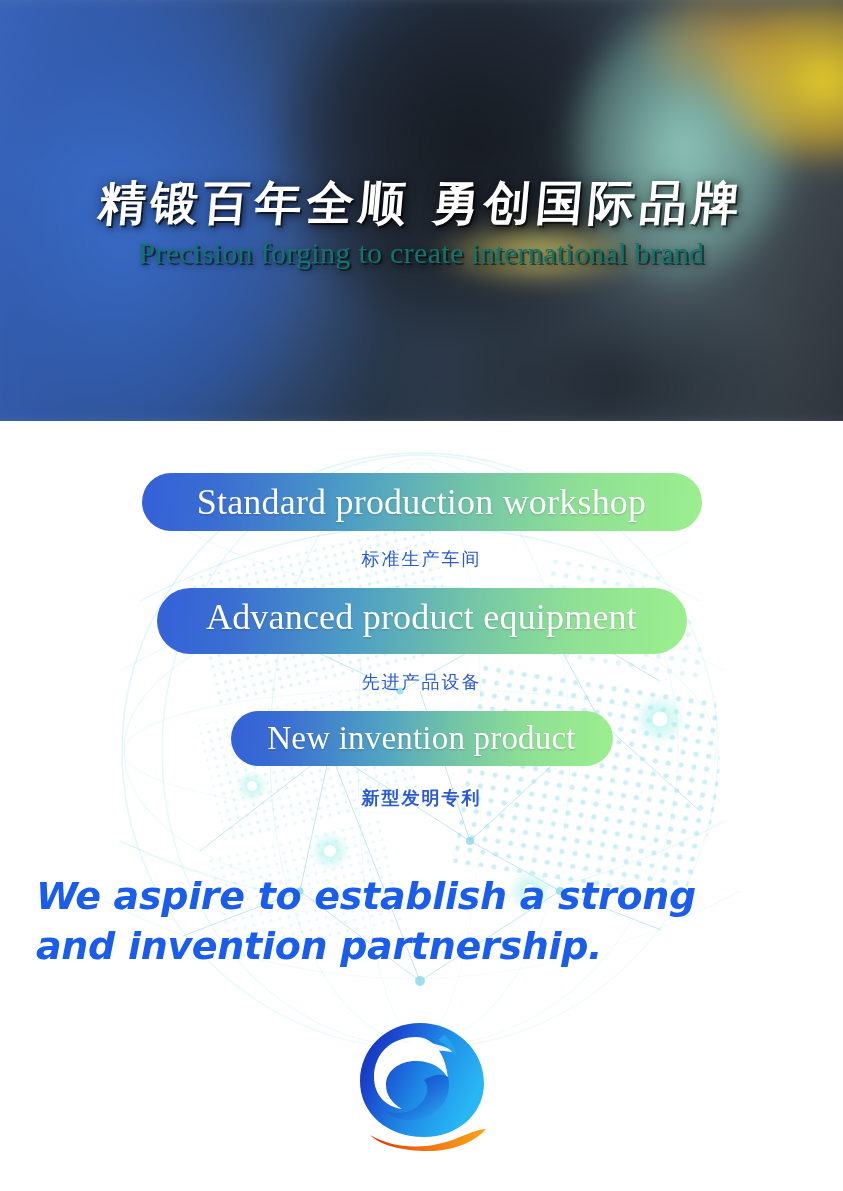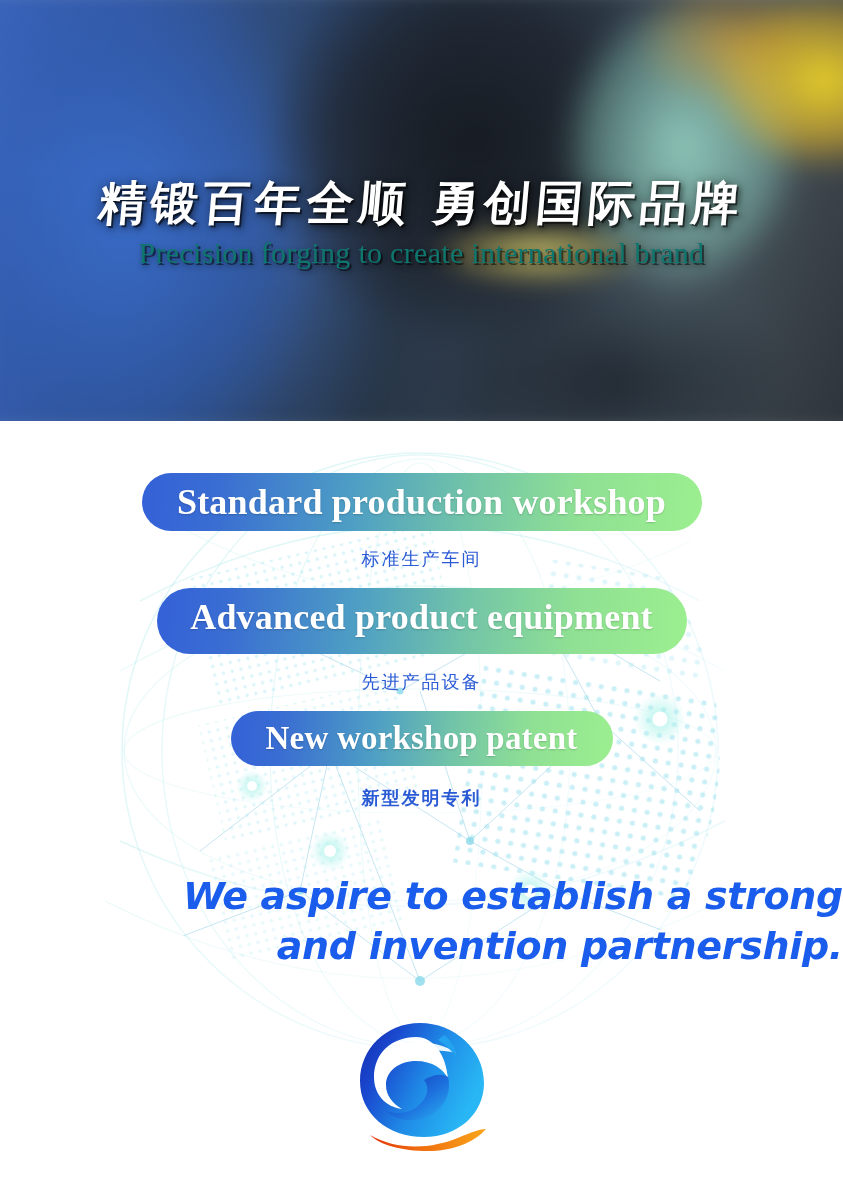--- a/index.html
+++ b/index.html
@@ -82,21 +82,21 @@
 
   .features{
     position:absolute;left:0;right:0;top:52px;
   }
   .frow{text-align:center;}
   .pill{
     display:inline-block;
     border-radius:40px;
     color:#ffffff;
     font-family:"Liberation Serif", serif;
-    font-weight:700;
+    font-weight:400;
     letter-spacing:.2px;
     text-shadow:0 1px 2px rgba(0,0,0,.18);
     white-space:nowrap;
     box-sizing:border-box;
     background:linear-gradient(95deg,#3461d8 0%,#3a6ed2 14%,#4e9fc4 38%,#72c4a8 58%,#8fe094 78%,#9cef8f 100%);
   }
   .pill-1{width:560px;height:58px;line-height:58px;font-size:36px;}
   .pill-2{width:530px;height:66px;line-height:58px;font-size:36px;}
   .pill-3{width:382px;height:55px;line-height:55px;font-size:33px;}
   .cap{
@@ -106,21 +106,21 @@
     letter-spacing:2px;
     margin:14px 0 18px 0;
     text-align:center;
   }
   .cap-1{margin-top:16px;margin-bottom:17px;}
   .cap-2{margin-top:16px;margin-bottom:17px;font-family:Liberation Serif, serif;}
   .cap-3{margin-top:20px;margin-bottom:0;font-weight:bold;}
 
   .tagline{
     position:absolute;left:9px;right:0;top:450px;
-    text-align:right;
+    text-align:left;
     font-family:"DejaVu Sans", sans-serif;
     font-weight:700;font-style:italic;
     font-size:38px;line-height:1.32;
     color:#1a5ceb;
     letter-spacing:-.3px;
     padding-left:27px;
   }
 
   .logo-wrap{
     position:absolute;left:0;right:0;top:598px;text-align:center;
@@ -228,21 +228,21 @@
         <div class="pill pill-1">Standard production workshop</div>
         <div class="cap cap-1">标准生产车间</div>
       </div>
 
       <div class="frow">
         <div class="pill pill-2">Advanced product equipment</div>
         <div class="cap cap-2">先进产品设备</div>
       </div>
 
       <div class="frow">
-        <div class="pill pill-3">New workshop patent</div>
+        <div class="pill pill-3">New invention product</div>
         <div class="cap cap-3">新型发明专利</div>
       </div>
     </div>
 
     <div class="tagline">
       <div>We aspire to establish a strong</div>
       <div>and invention partnership.</div>
     </div>
 
     <div class="logo-wrap">

